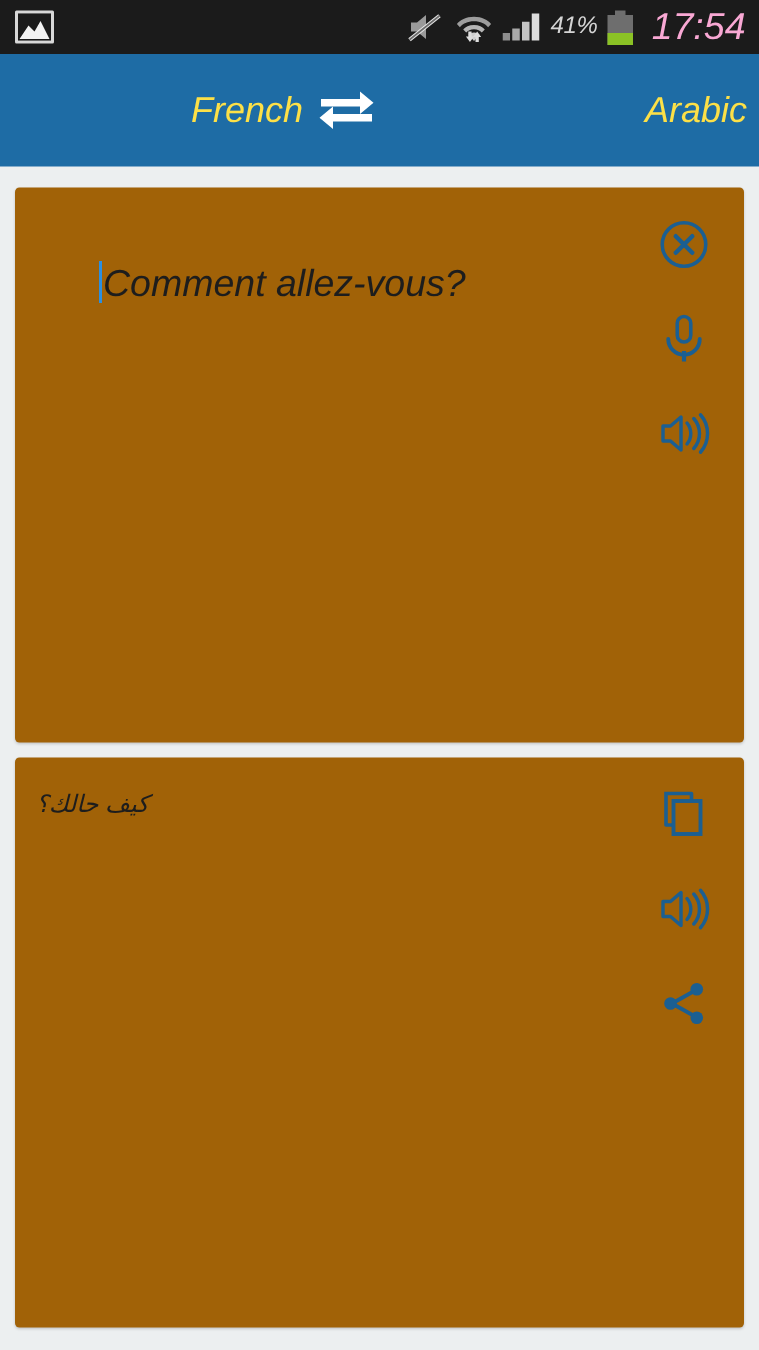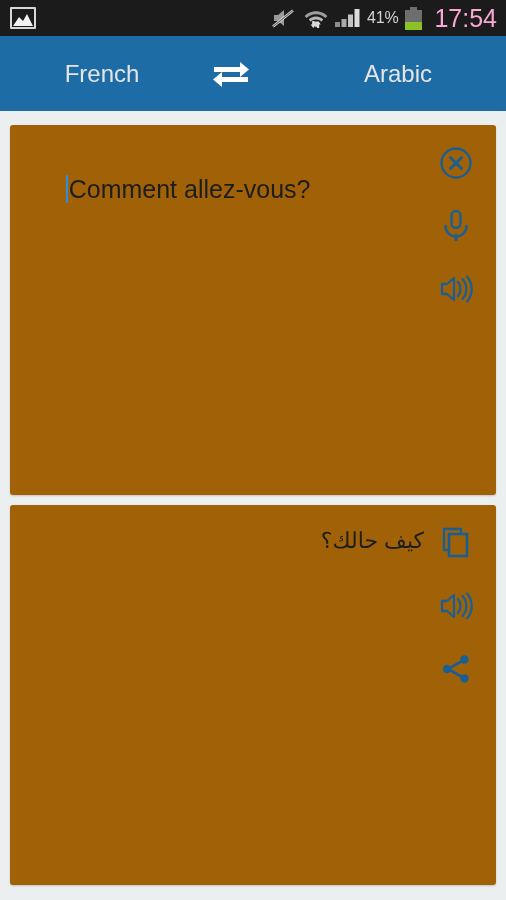--- a/index.html
+++ b/index.html
@@ -2,21 +2,21 @@
 <html><head>
 <meta charset="utf-8">
 <style>
   * { margin:0; padding:0; box-sizing:border-box; }
   html, body {
     width:506px; height:900px;
     background:#eceff0;
     font-family:"Liberation Sans", sans-serif;
     overflow:hidden;
   }
-  #app { position:relative; width:407px; height:900px; background:#eceff0; }
+  #app { position:relative; width:407px; height:900px; background:#eceff0;font-style:italic; }
 
   
   .statusbar {
     position:absolute; top:0; left:0; width:506px; height:36px;
     background:#1b1b1b;
     display:flex; align-items:center;
   }
   .sb-left { display:flex; align-items:center; padding-left:10px; flex:1; }
   .sb-right { display:flex; align-items:center; padding-right:9px; gap:7px; }
 
@@ -33,21 +33,21 @@
   .battery .fill { position:absolute; left:0; bottom:0; width:17px; height:8px; background:#8bc225; }
   .clock { color:#f9a8d4; font-size:25px; letter-spacing:0px; margin-left:5px; line-height:1; }
 
   
   .toolbar {
     position:absolute; top:36px; left:0; width:506px; height:75px;
     background:#1e6ca5;
     display:flex; align-items:center;
   }
   .lang-btn {
-    flex:0 0 200px; text-align:center; color:#e5e5e5; font-size:24px;
+    flex:0 0 200px; text-align:right; color:#fde047; font-size:24px;
     cursor:pointer; user-select:none;
   }
   .lang-left { margin-left:2px; }
   .lang-right { margin-left:auto; margin-right:8px; }
   .swap-btn { flex:0 0 66px; display:flex; align-items:center; justify-content:center;
       cursor:pointer; margin-left:-4px; }
 
   
   .card {
     position:absolute; left:10px; width:486px;
@@ -56,21 +56,21 @@
     box-shadow:0 1px 2px rgba(0,0,0,0.18);
   }
   #card-input  { top:125px; height:370px; }
   #card-output { top:505px; height:380px; }
 
   .card-text {
     position:absolute; left:14px; top:18px; right:72px;
     font-size:25px; color:#1d1d1d; line-height:1.25;
     white-space:pre-wrap; word-wrap:break-word;
   }
-  .card-text.rtl { direction:rtl; text-align:right; font-size:22px; left:16px; top:22px;
+  .card-text.rtl { direction:rtl; text-align:left; font-size:16px; left:16px; top:22px;
       right:auto; width:auto; }
   #out-text-wrap { position:absolute; left:14px; top:22px; right:72px; }
 
   .caret {
     display:inline-block; width:2px; height:28px; background:#2b8fe0;
     vertical-align:-5px; margin-right:1px;
   }
 
   .icon-col {
     position:absolute; right:16px; top:16px;

